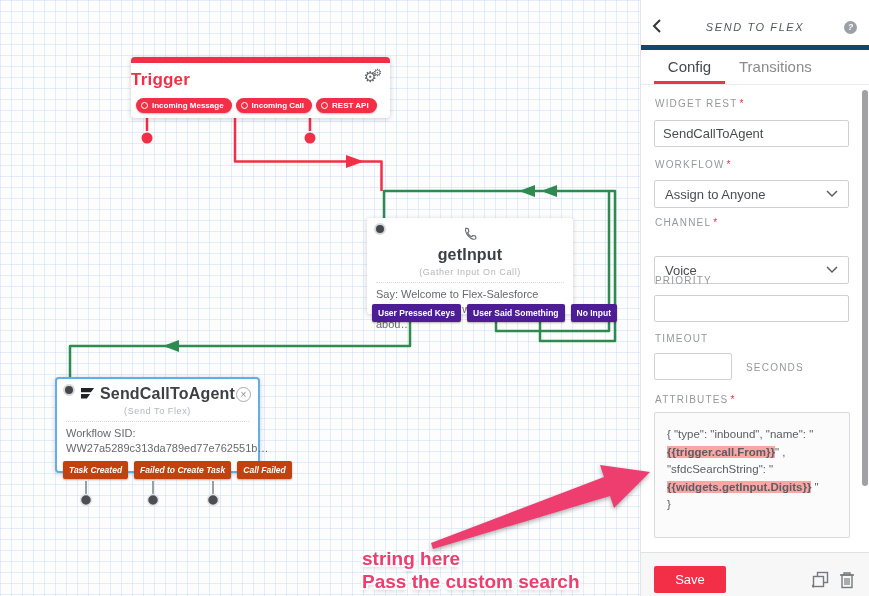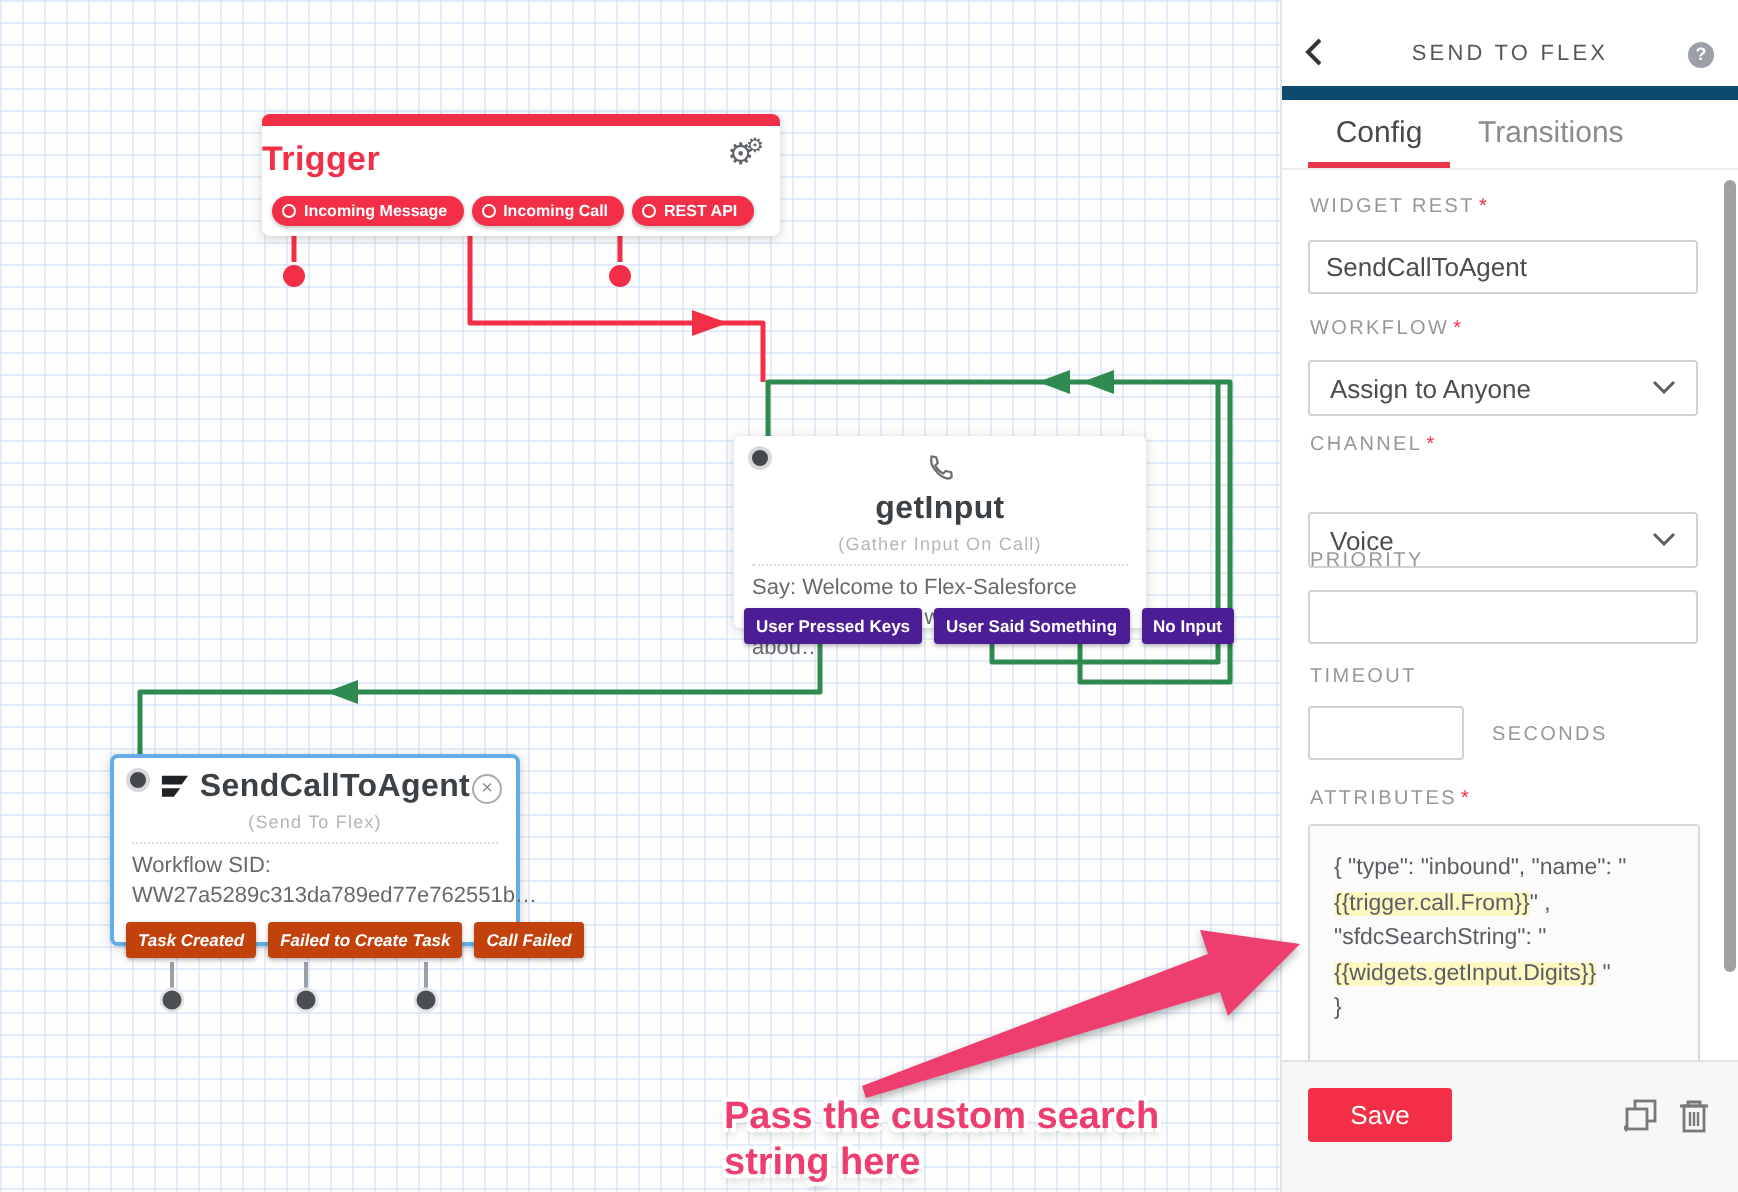--- a/index.html
+++ b/index.html
@@ -48,21 +48,21 @@
 
   
   #annotation-text { position:absolute; left:362px; top:547px; font-size:19px; font-weight:bold; color:#EE3D6F;
     line-height:23px;
     text-shadow:-2px -2px 0 #fff, 2px -2px 0 #fff, -2px 2px 0 #fff, 2px 2px 0 #fff, 0 3px 4px rgba(0,0,0,.25); }
   #arrow-svg { z-index:30; }
   .arrow-shape { fill:#EE3D6F; filter:drop-shadow(0 2px 2px rgba(0,0,0,.3)); }
 
   
   #panel { position:absolute; left:640px; top:0; width:229px; height:596px; background:#fff; border-left:1px solid #e3e4e5; }
-  #panel-header { position:relative; height:50px; border-bottom:7px solid #0c4a6e; }
+  #panel-header { position:relative; height:50px; border-bottom:5px solid #0c4a6e;font-style:italic; }
   #panel-title { position:absolute; left:0; right:0; top:21px; text-align:center; font-size:11px; letter-spacing:1.6px; color:#54585c; }
   .back-chevron { position:absolute; left:11px; top:18px; cursor:pointer; }
   .help-badge { position:absolute; right:12px; top:21px; width:13px; height:13px; border-radius:50%; background:#9aa0a6;
                 color:#fff; font-size:9px; font-weight:bold; text-align:center; line-height:13px; }
   #tabs { position:relative; height:35px; border-bottom:1px solid #ececec; }
   .tab { position:absolute; top:8px; font-size:15px; }
   #tab-config { left:13px; width:71px; text-align:center; color:#46494d; }
   #tab-transitions { left:98px; color:#8b8b8b; }
   #tab-underline { position:absolute; left:13px; bottom:0; width:71px; height:3px; background:#E8374A; }
 
@@ -71,23 +71,23 @@
   .f-input { position:absolute; left:13px; width:195px; height:27px; border:1px solid #d0d1d2; border-radius:2px;
              background:#fff; font-family:"Liberation Sans",sans-serif; font-size:13px; color:#4a4d50; padding:0 8px; outline:none; }
   .f-select { position:absolute; left:13px; width:195px; height:28px; border:1px solid #d0d1d2; border-radius:2px;
               background:#fff; font-size:13px; color:#4a4d50; display:flex; align-items:center; padding:0 10px; cursor:pointer; }
   .f-select .chev { margin-left:auto; }
   .unit { position:absolute; left:105px; font-size:10px; letter-spacing:1.2px; color:#95989b; }
 
   #attr-box { position:absolute; left:13px; top:412px; width:196px; height:126px; border:1px solid #d8d9da;
               border-radius:2px; background:#fbfbfc; padding:13px 8px 8px 12px; overflow:hidden; }
   .code-line { font-size:11.5px; line-height:17.5px; color:#5a5e62; white-space:pre-wrap; }
-  .hl { background:#fef9c3; }
-
-  #panel-footer { position:absolute; left:0; bottom:0; width:229px; height:66px; background:#f7f7f8; border-top:1px solid #e0e1e2; }
+  .hl { background:#fca5a5;font-weight:bold; }
+
+  #panel-footer { position:absolute; left:0; bottom:0; width:229px; height:44px; background:#f7f7f8; border-top:1px solid #e0e1e2; }
   #save-btn { position:absolute; left:13px; top:13px; width:72px; height:27px; background:#F22F46; border:none;
               border-radius:2px; color:#fff; font-size:13px; font-family:"Liberation Sans",sans-serif; cursor:pointer; }
   .foot-icon { position:absolute; top:17px; cursor:pointer; }
   #copy-icon { right:40px; } #trash-icon { right:14px; }
 
   #scroll-thumb { position:absolute; left:221px; top:90px; width:6px; height:396px; background:#8f9194; border-radius:3px; opacity:.85; }
 </style>
 </head>
 <body>
 
@@ -175,22 +175,22 @@
         <div>WW27a5289c313da789ed77e762551b…</div>
       </div>
       <div class="tbtn-row" style="left:6px;">
         <div class="tbtn dark">Task Created</div>
         <div class="tbtn dark">Failed to Create Task</div>
         <div class="tbtn dark">Call Failed</div>
       </div>
     </div>
 
     <div id="annotation-text">
+      <div>string here</div>
       <div>Pass the custom search</div>
-      <div>string here</div>
     </div>
   </div>
 
   <div id="panel">
     <div id="panel-header">
       <svg class="back-chevron" width="10" height="16" viewBox="0 0 10 16">
           <polyline points="8,2 2,8 8,14" fill="none" stroke="#33373b" stroke-width="2"></polyline>
         </svg>
       <div id="panel-title">SEND TO FLEX</div>
       <div class="help-badge"><span>?</span></div>

